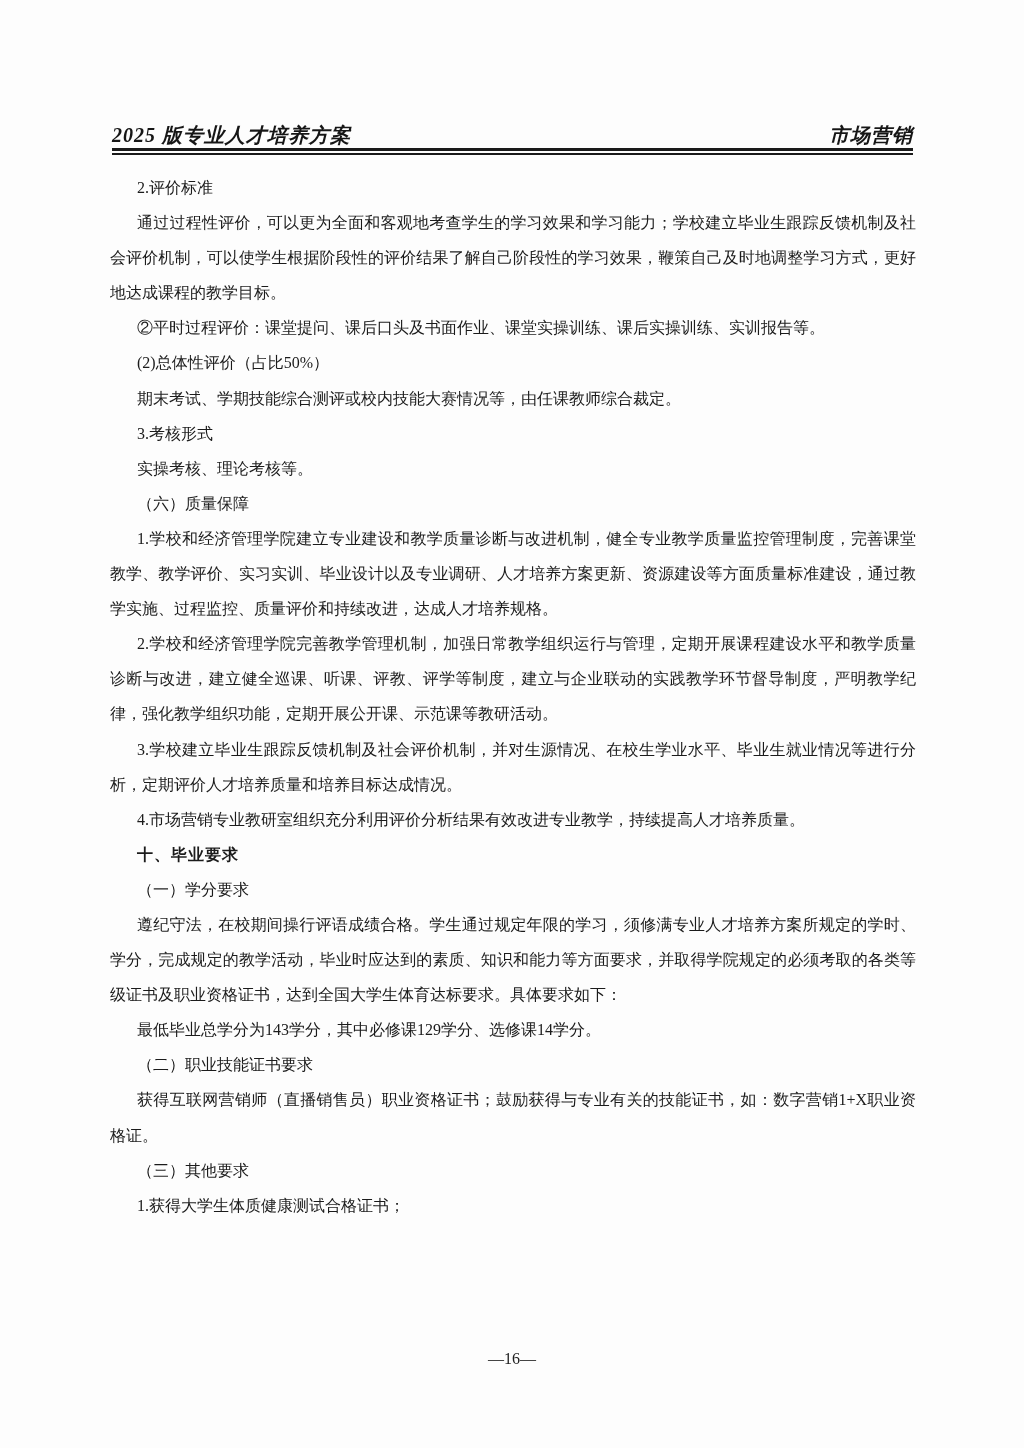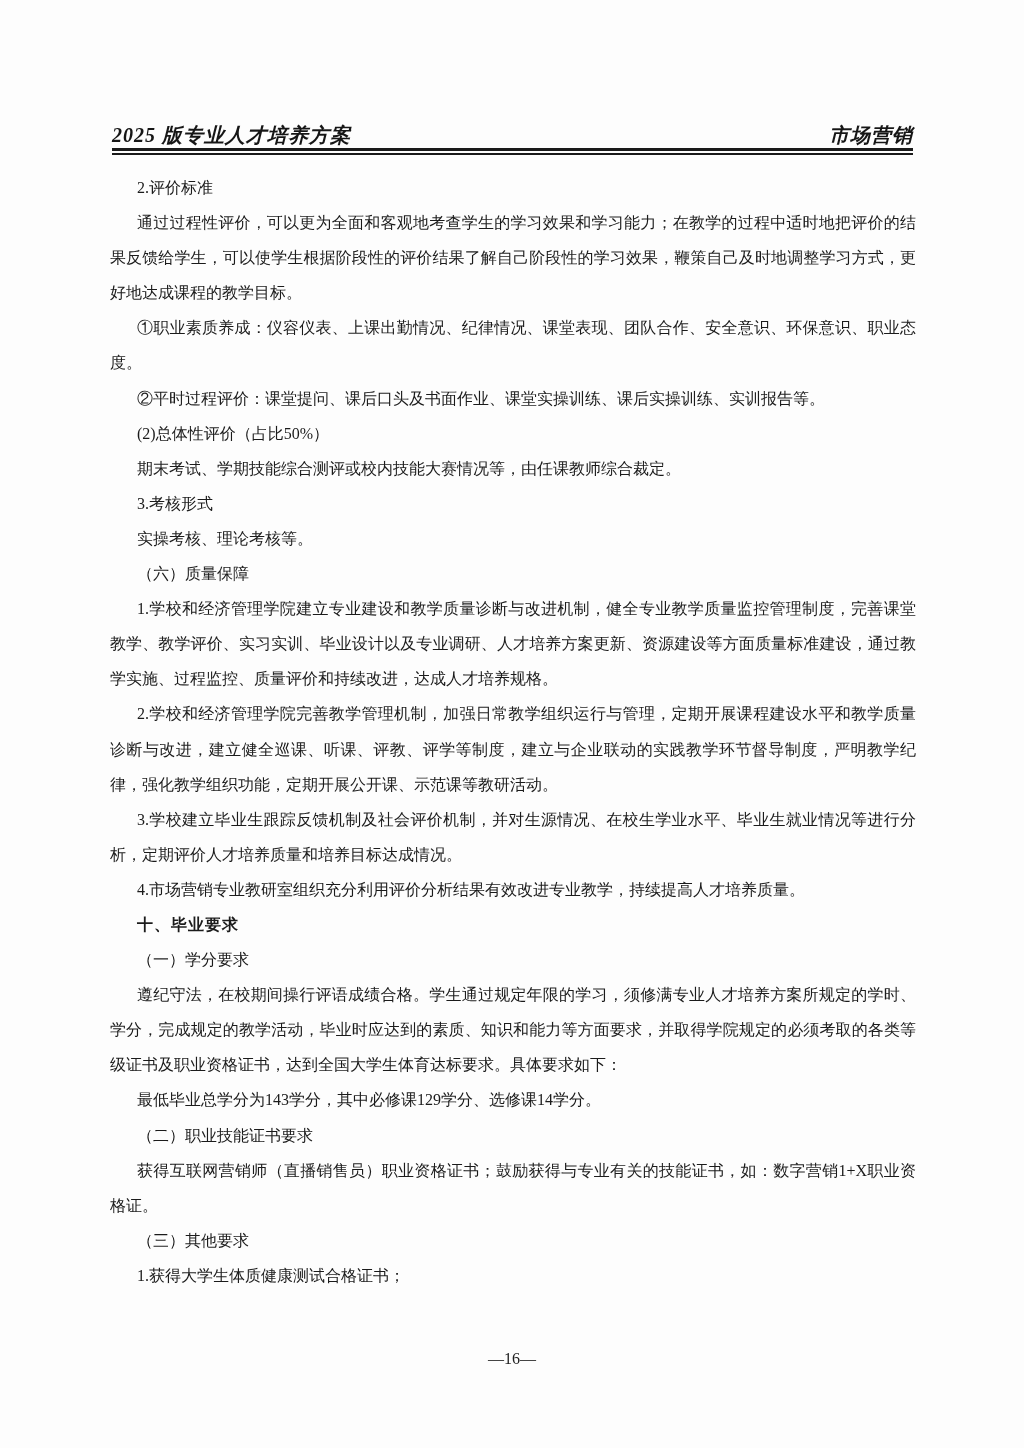--- a/index.html
+++ b/index.html
@@ -75,22 +75,21 @@
 
   <div class="header">
     <span class="header-left">2025 版专业人才培养方案</span>
     <span class="header-right">市场营销</span>
   </div>
 
   <div class="header-rule"></div>
 
   <div class="content">
       <p class="para normal">2.评价标准</p>
-      <p class="para normal">通过过程性评价，可以更为全面和客观地考查学生的学习效果和学习能力；在教学的过程中适时地把评价的结果反馈给学生，可以使学生根据阶段性的评价结果了解自己阶段性的学习效果，鞭策自己及时地调整学习方式，更好地达成课程的教学目标。</p>
-      <p class="para normal">①职业素质养成：仪容仪表、上课出勤情况、纪律情况、课堂表现、团队合作、安全意识、环保意识、职业态度。</p>
+      <p class="para normal">通过过程性评价，可以更为全面和客观地考查学生的学习效果和学习能力；学校建立毕业生跟踪反馈机制及社会评价机制，可以使学生根据阶段性的评价结果了解自己阶段性的学习效果，鞭策自己及时地调整学习方式，更好地达成课程的教学目标。</p>
       <p class="para normal">②平时过程评价：课堂提问、课后口头及书面作业、课堂实操训练、课后实操训练、实训报告等。</p>
       <p class="para normal">(2)总体性评价（占比50%）</p>
       <p class="para normal">期末考试、学期技能综合测评或校内技能大赛情况等，由任课教师综合裁定。</p>
       <p class="para normal">3.考核形式</p>
       <p class="para normal">实操考核、理论考核等。</p>
       <p class="para normal">（六）质量保障</p>
       <p class="para normal">1.学校和经济管理学院建立专业建设和教学质量诊断与改进机制，健全专业教学质量监控管理制度，完善课堂教学、教学评价、实习实训、毕业设计以及专业调研、人才培养方案更新、资源建设等方面质量标准建设，通过教学实施、过程监控、质量评价和持续改进，达成人才培养规格。</p>
       <p class="para normal">2.学校和经济管理学院完善教学管理机制，加强日常教学组织运行与管理，定期开展课程建设水平和教学质量诊断与改进，建立健全巡课、听课、评教、评学等制度，建立与企业联动的实践教学环节督导制度，严明教学纪律，强化教学组织功能，定期开展公开课、示范课等教研活动。</p>
       <p class="para normal">3.学校建立毕业生跟踪反馈机制及社会评价机制，并对生源情况、在校生学业水平、毕业生就业情况等进行分析，定期评价人才培养质量和培养目标达成情况。</p>
       <p class="para normal">4.市场营销专业教研室组织充分利用评价分析结果有效改进专业教学，持续提高人才培养质量。</p>

